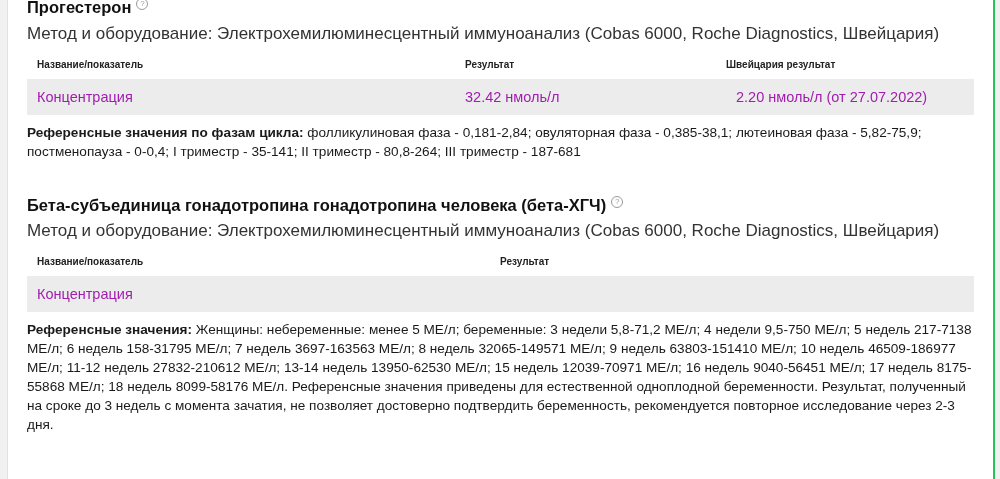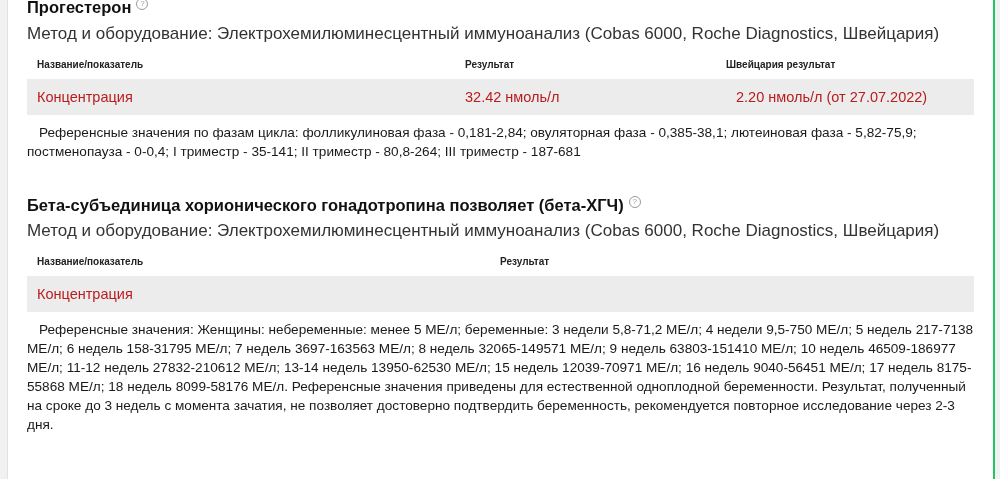--- a/index.html
+++ b/index.html
@@ -18,24 +18,24 @@
     display:flex; align-items:center; white-space:nowrap;
   }
   .help {
     display:inline-block; width:10px; height:10px; border:1px solid #9a9a9a; border-radius:50%;
     font-size:8px; line-height:10px; text-align:center; color:#9a9a9a; margin-left:5px; margin-top:-6px;
     font-weight:normal;
   }
   .method { font-size:17px; color:#333; line-height:14px; white-space:nowrap; }
   .thead { position:relative; height:20px; font-size:10px; font-weight:bold; color:#222; }
   .thead span, .trow span { position:absolute; top:0; white-space:nowrap; }
-  .trow { position:relative; height:36px; background:#ececec; font-size:14.5px; color:#b91c1c; }
+  .trow { position:relative; height:36px; background:#ececec; font-size:14.5px; color:#a21caf; }
   .trow span { line-height:36px; }
   .ref { font-size:13.6px; line-height:19px; color:#1a1a1a; }
-  .ref b { font-weight:normal;margin-left:12px; }
+  .ref b { font-weight:bold; }
 </style>
 </head>
 <body>
 
 <div class="page">
 
   <div class="section" style="top:-3px;">
     <div class="title">
       <span>Прогестерон</span>
       <span class="help">?</span>
@@ -49,21 +49,21 @@
     <div class="trow" style="margin-top:0px;">
       <span style="left:10px;">Концентрация</span>
       <span style="left:438px;">32.42 нмоль/л</span>
       <span style="left:699px;margin-left:10px;">2.20 нмоль/л (от 27.07.2022)</span>
     </div>
     <div class="ref" style="margin-top:8px;"><b>Референсные значения по фазам цикла:</b><span> фолликулиновая фаза - 0,181-2,84; овуляторная фаза - 0,385-38,1; лютеиновая фаза - 5,82-75,9; постменопауза - 0-0,4; I триместр - 35-141; II триместр - 80,8-264; III триместр - 187-681</span></div>
   </div>
 
   <div class="section" style="top:195px;">
     <div class="title">
-      <span>Бета-субъединица хорионического гонадотропина позволяет (бета-ХГЧ)</span>
+      <span>Бета-субъединица гонадотропина гонадотропина человека (бета-ХГЧ)</span>
       <span class="help">?</span>
     </div>
     <div class="method" style="margin-top:9px;">Метод и оборудование: Электрохемилюминесцентный иммуноанализ (Cobas 6000, Roche Diagnostics, Швейцария)</div>
     <div class="thead" style="margin-top:18px;">
       <span style="left:10px;">Название/показатель</span>
       <span style="left:473px;">Результат</span>
     </div>
     <div class="trow">
       <span style="left:10px;">Концентрация</span>
     </div>

